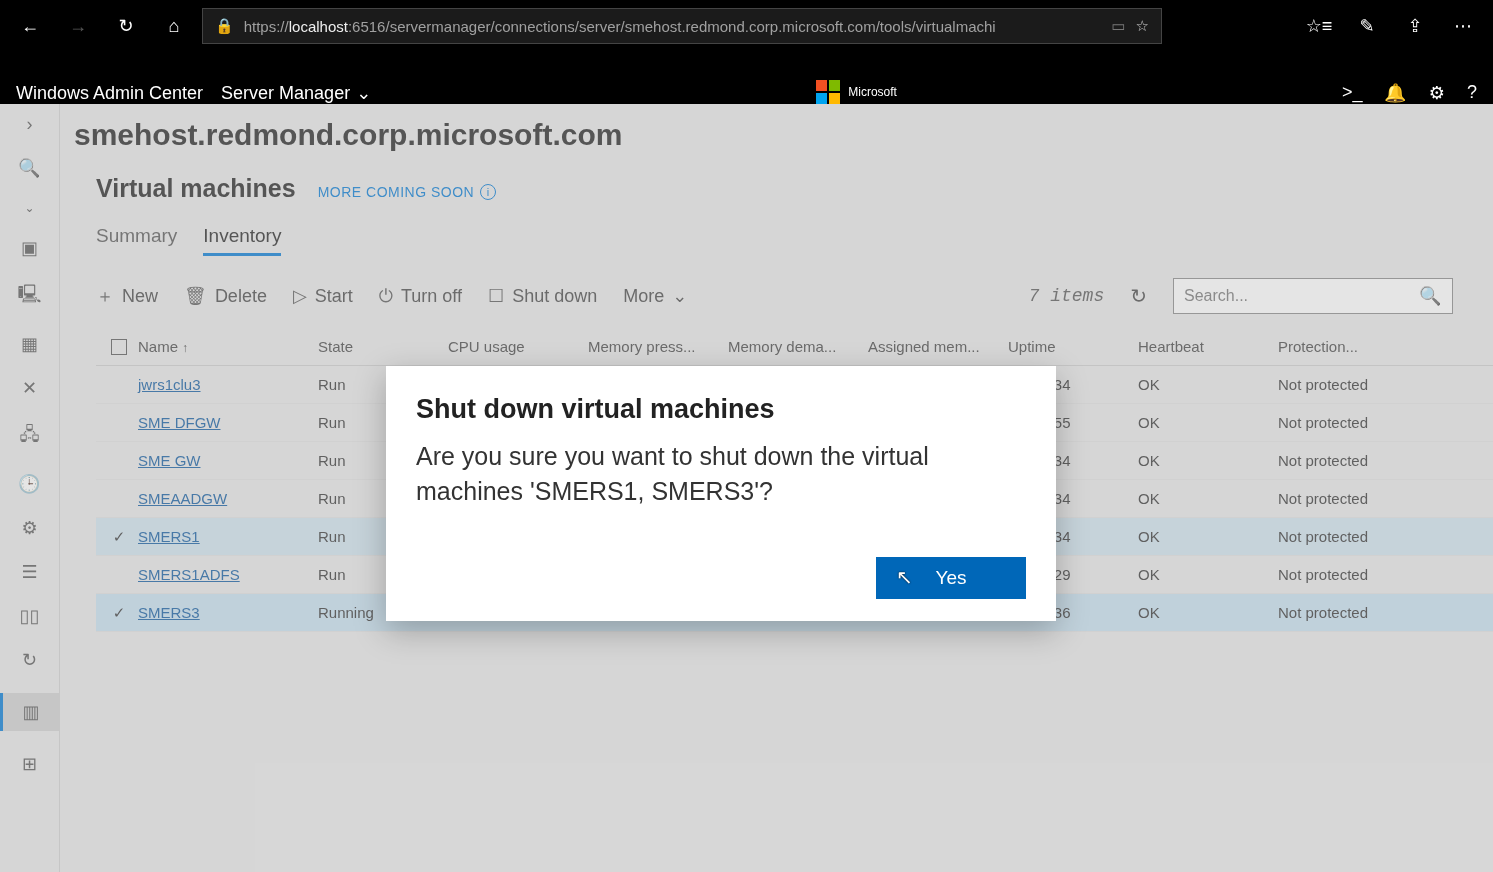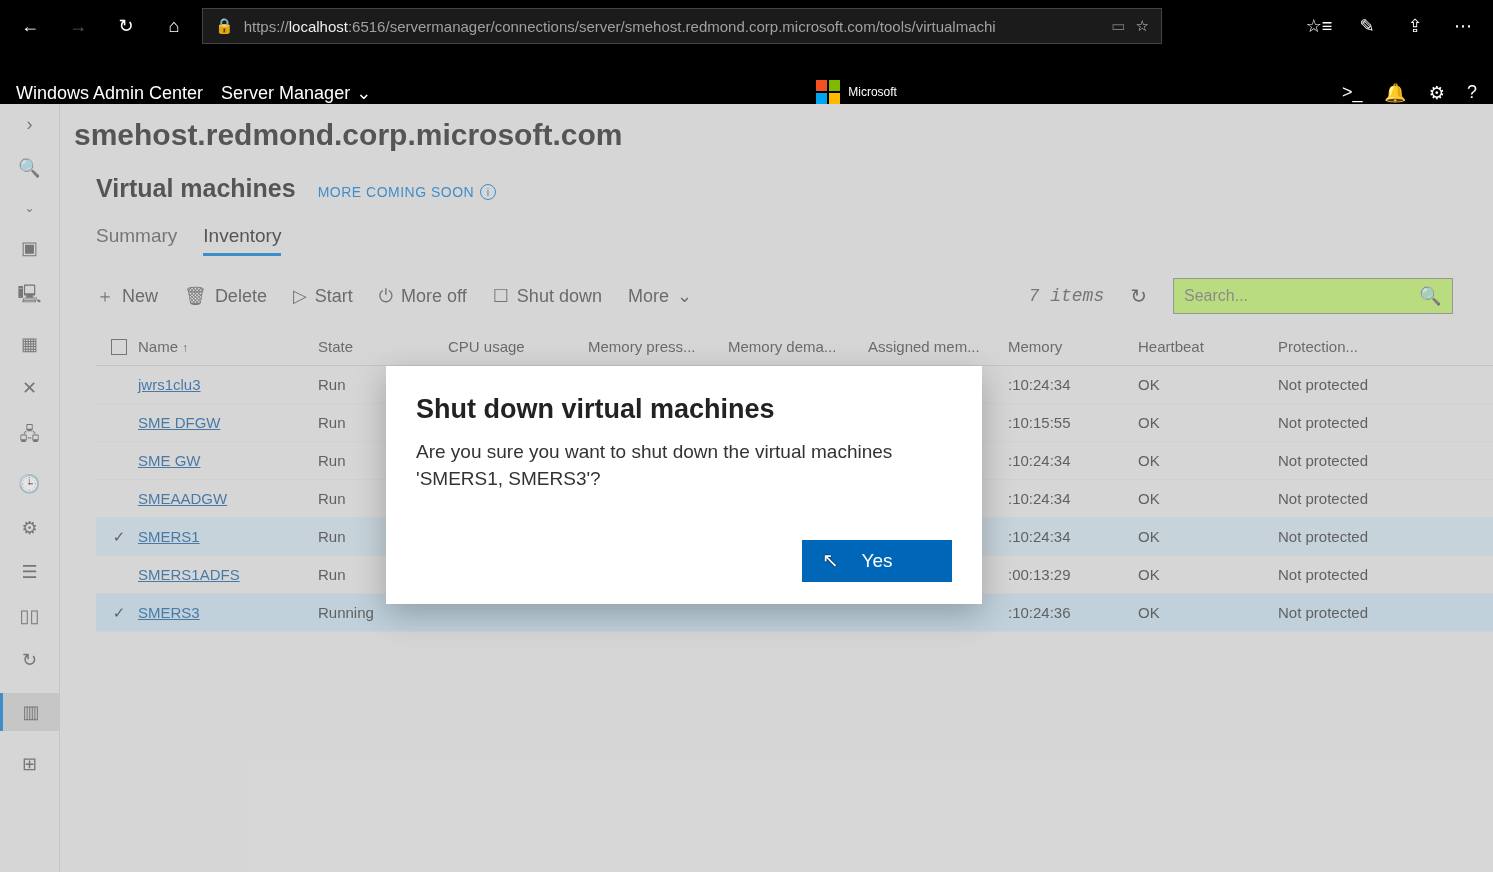--- a/index.html
+++ b/index.html
@@ -37,38 +37,38 @@
   .info-circ { display:inline-flex; width:16px; height:16px; border:1px solid #0078d4; border-radius:50%; align-items:center; justify-content:center; font-size:11px; }
   .tabs { margin-top: 22px; display: flex; gap: 26px; font-size: 19px; color: #555; }
   .tabs .tab.active { color: #222; border-bottom: 3px solid #0078d4; padding-bottom: 6px; }
   .tabs .tab { padding-bottom: 6px; cursor: pointer; }
   
   .toolbar { margin-top: 22px; display: flex; align-items: center; gap: 26px; color: #444; font-size: 18px; padding-right: 40px;}
   .tb-btn { display: flex; align-items: center; gap: 8px; }
   .tb-icon { font-size: 18px; color: #555; }
   .tb-count { margin-left: auto; font-style: italic; color: #555; font-family: Liberation Mono, monospace; }
   .refresh { font-size: 20px; }
-  .search-box { width: 280px; height: 36px; border: 1px solid #888; display: flex; align-items: center; padding: 0 10px; color: #666; background: #bef264; }
+  .search-box { width: 280px; height: 36px; border: 1px solid #888; display: flex; align-items: center; padding: 0 10px; color: #666; background: #ffffff; }
   .search-box input { flex:1; border:none; background:transparent; font-size:16px; outline:none; color:#444; }
   
   .table { margin-top: 14px; }
   .thead, .trow { display: grid; grid-template-columns: 38px 180px 130px 140px 140px 140px 140px 130px 140px 140px; font-size: 15px; color: #333; align-items: center; height: 38px; padding-left: 4px; }
   .thead { color: #444; border-bottom: 1px solid #ccc; }
   .thead .th { white-space: nowrap; overflow: hidden; text-overflow: ellipsis; }
   .trow { border-bottom: 1px solid #e0e0e0; }
   .trow.selected { background: #cfe3ef; }
   .trow.selected2 { background: #c7e0f0; }
   .vmname a { color: #0f5aa0; text-decoration: underline; }
   .checkcell { display: flex; justify-content: center; color: #333; }
   .sort-arrow { font-size: 12px; margin-left: 4px; }
   .checkbox-sq { display:inline-block; width:16px; height:16px; border:1.5px solid #555; }
   
-  .dialog { position: absolute; left: 386px; top: 262px; width: 596px; background: #fff; box-shadow: 0 10px 30px rgba(0,0,0,.25); padding: 28px 30px 22px 30px; z-index: 10; }
+  .dialog { position: absolute; left: 386px; top: 262px; width: 670px; background: #fff; box-shadow: 0 10px 30px rgba(0,0,0,.25); padding: 28px 30px 22px 30px; z-index: 10; }
   .dialog h2 { font-size: 27px; font-weight: 700; color: #222; margin-bottom: 14px; }
-  .dialog p { font-size: 19px; color: #333; line-height: 1.4; }
+  .dialog p { font-size: 25px; color: #333; line-height: 1.4; }
   .dialog-btns { display: flex; justify-content: flex-end; gap: 12px; margin-top: 48px; }
   .dlg-btn { width: 150px; height: 42px; font-size: 19px; display:flex; align-items:center; justify-content:center; }
   .dlg-yes { background: #0067b8; color: #fff; position: relative; }
   .dlg-no { background: #d9d9d9; color: #222; }
   .cursor-arrow { position:absolute; left:20px; top:8px; color:#fff; font-size:20px; pointer-events:none; text-shadow:0 0 2px #000; }
 </style>
 </head>
 <body>
 
 <div class="browser-bar">
@@ -160,21 +160,21 @@
       <div class="tb-btn">
           <span class="tb-icon">🗑</span>
           <span>Delete</span>
         </div>
       <div class="tb-btn">
           <span class="tb-icon">▷</span>
           <span>Start</span>
         </div>
       <div class="tb-btn">
           <span class="tb-icon">⏻</span>
-          <span>More off</span>
+          <span>Turn off</span>
         </div>
       <div class="tb-btn">
           <span class="tb-icon">☐</span>
           <span>Shut down</span>
         </div>
       <div class="tb-btn">
           <span>More</span>
           <span> ⌄</span>
         </div>
       <div class="tb-count">7 items</div>
@@ -189,21 +189,21 @@
       <div class="thead">
         <div class="th checkcell">
             <span class="checkbox-sq"></span>
           </div>
         <div class="th"><span>Name</span><span class="sort-arrow">↑</span></div>
         <div class="th">State</div>
         <div class="th">CPU usage</div>
         <div class="th">Memory press...</div>
         <div class="th">Memory dema...</div>
         <div class="th">Assigned mem...</div>
-        <div class="th">Memory</div>
+        <div class="th">Uptime</div>
         <div class="th">Heartbeat</div>
         <div class="th">Protection...</div>
       </div>
       <div id="tbody">
           <div class="trow">
             <div class="checkcell"></div>
             <div class="vmname"><a href="#">jwrs1clu3</a></div>
             <div>Run</div>
             <div></div>
             <div></div>

